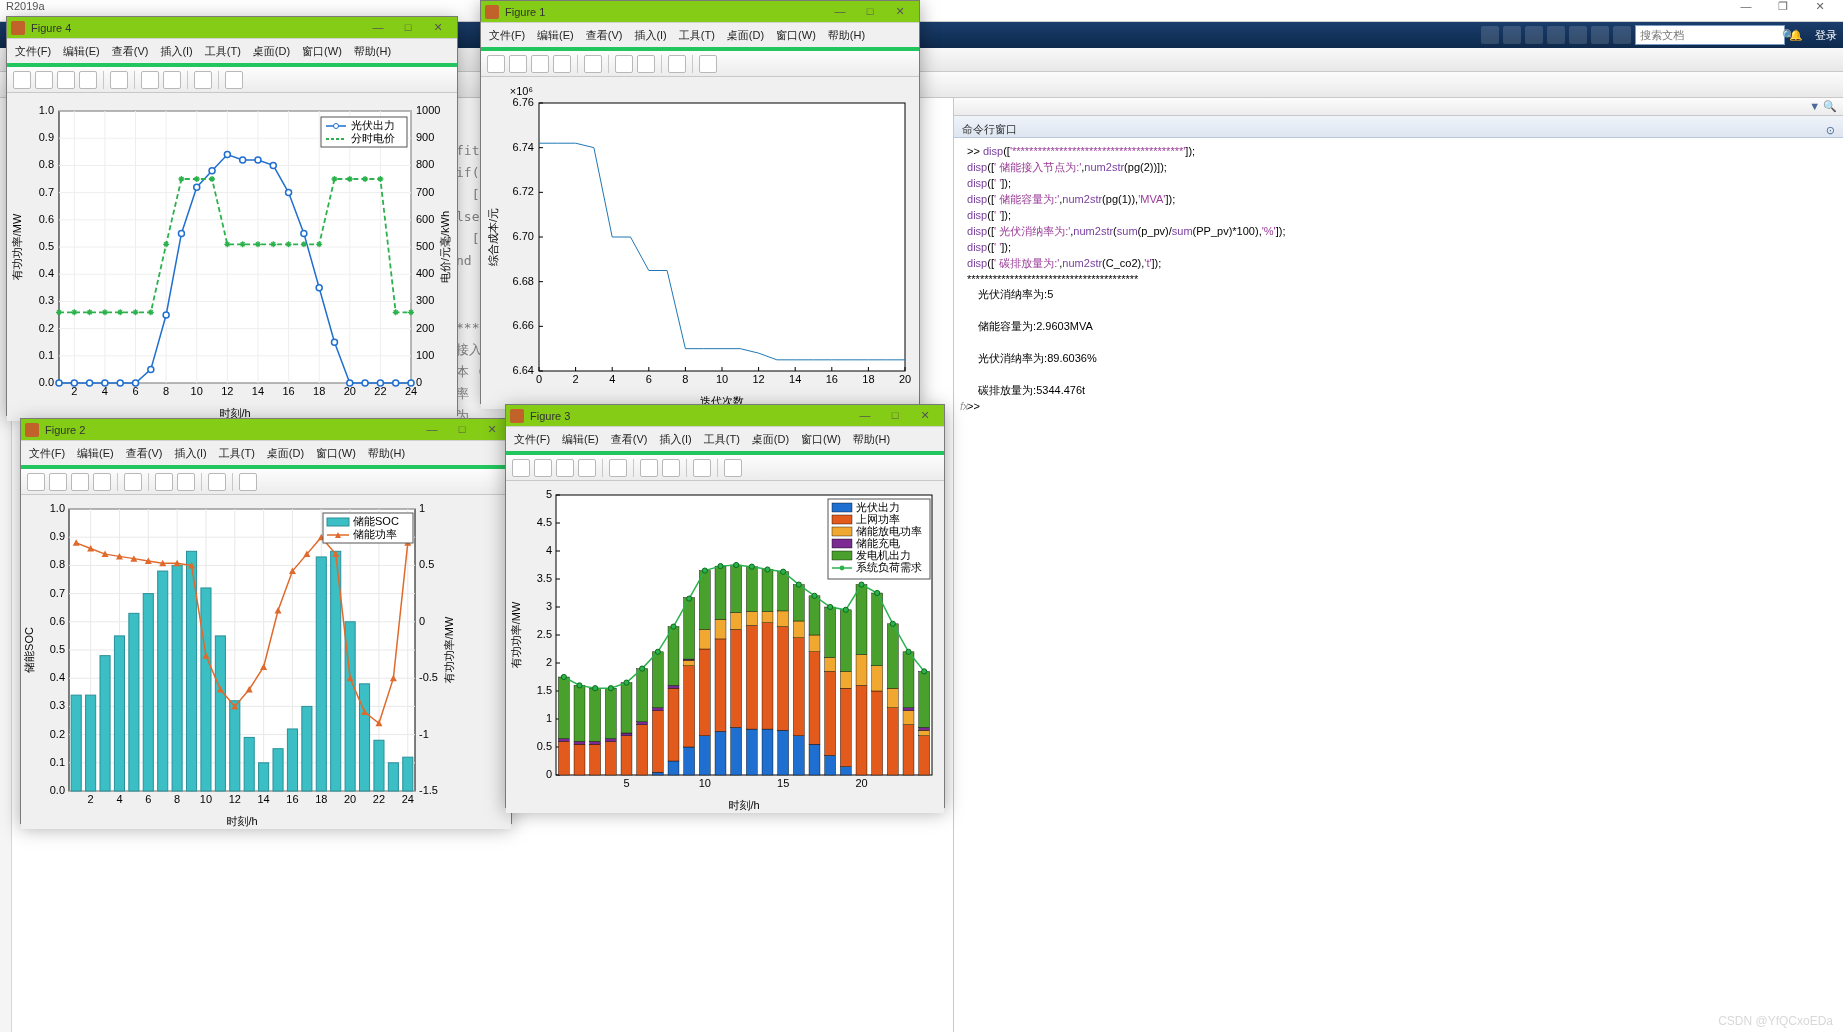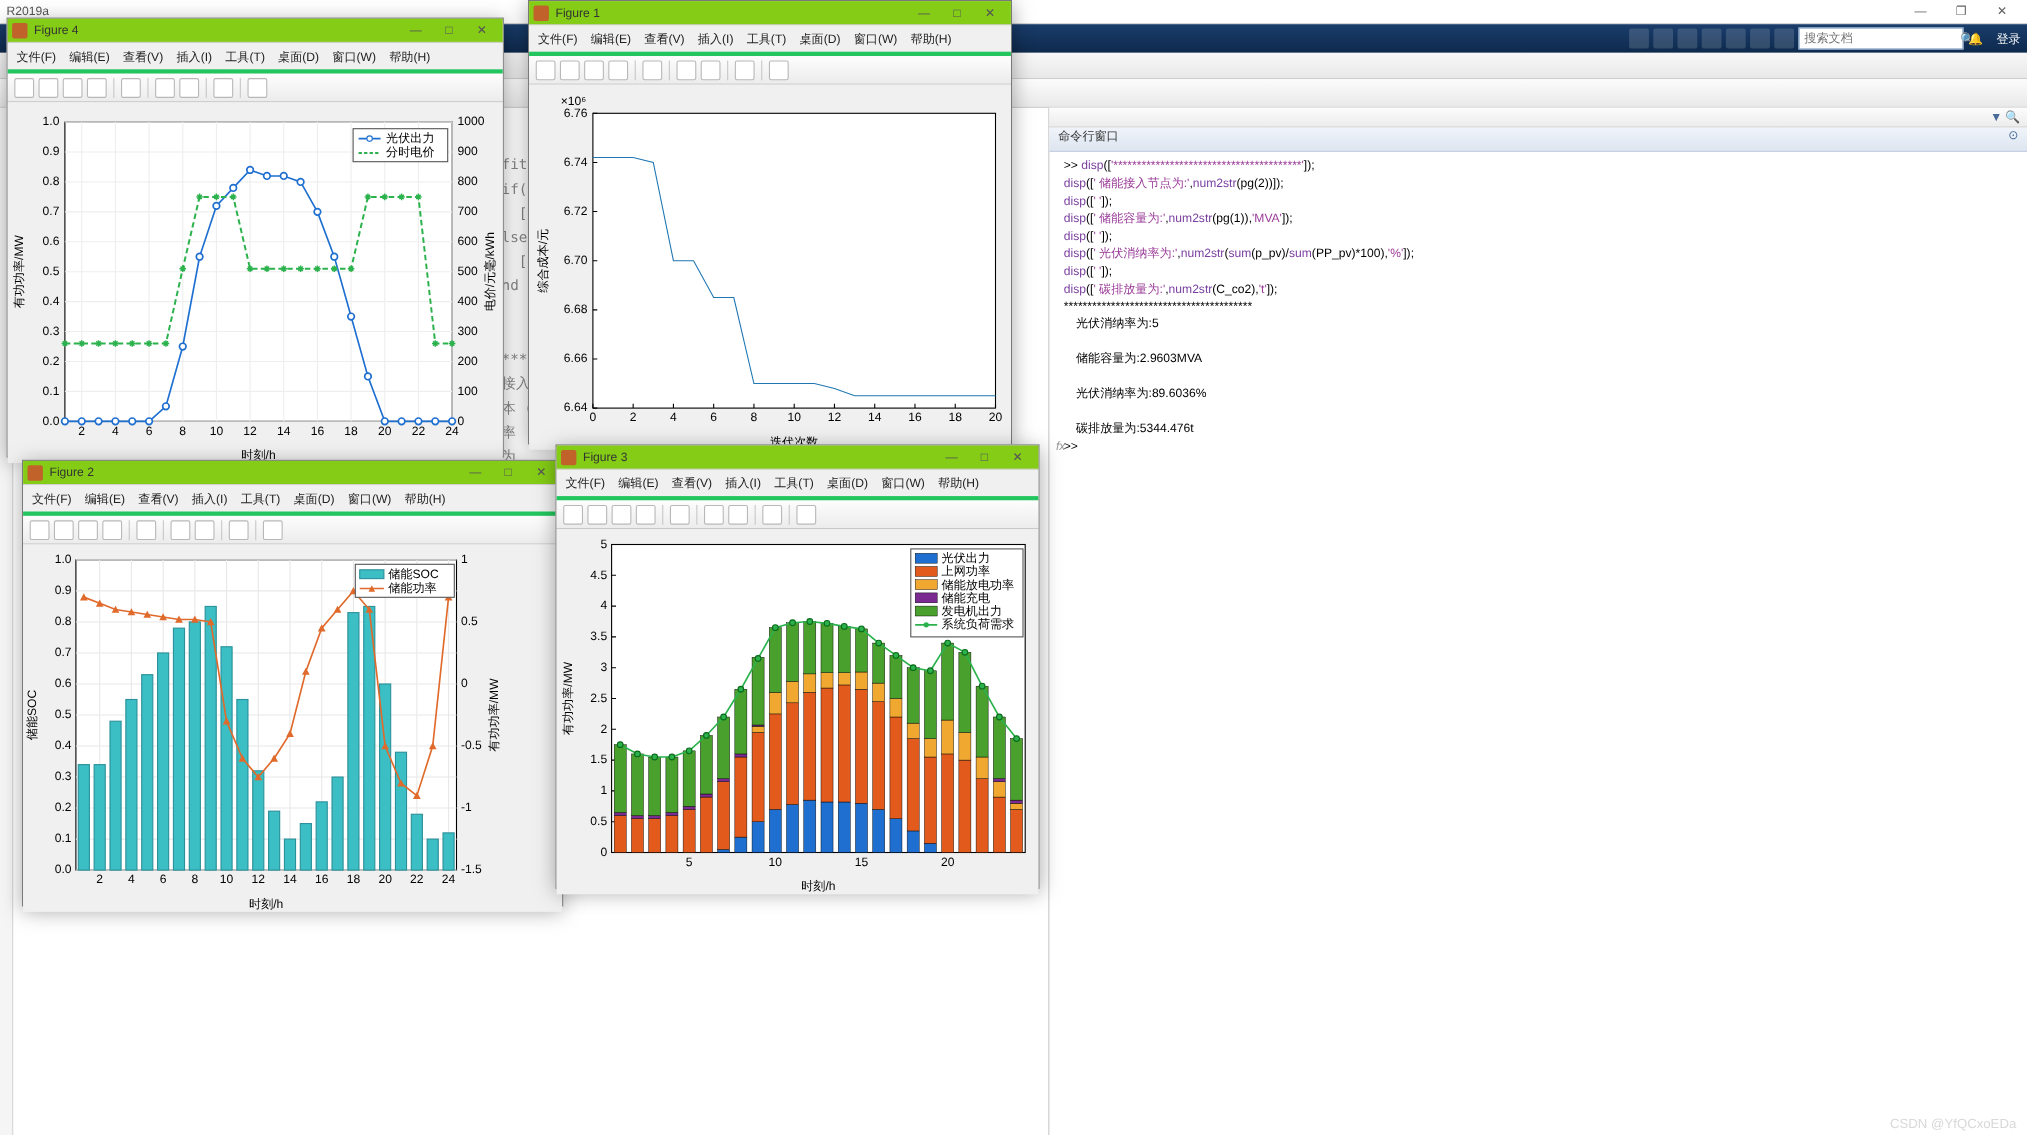--- a/index.html
+++ b/index.html
@@ -1,17 +1,17 @@
 <!DOCTYPE html>
 <html><head>
 <meta charset="utf-8">
 <style>
 *{box-sizing:border-box;margin:0;padding:0;font-family:"Microsoft YaHei",Arial,sans-serif;font-size:11px}
 body{background:#fff;position:relative;width:1843px;height:1032px;overflow:hidden}
-.main-titlebar{height:22px;background:#fff;border-bottom:1px solid #d0d0d0;display:flex;align-items:center;padding:0 6px;color:#555}
+.main-titlebar{height:22px;background:#fff;border-bottom:1px solid #d0d0d0;display:flex;padding:0 6px;color:#555}
 .main-titlebar .title{flex:1}
 .win-controls span{display:inline-block;width:34px;text-align:center;color:#666;cursor:pointer}
 .toolstrip{height:26px;background:linear-gradient(#1a3d6b,#0e2a4d);display:flex;align-items:center;justify-content:flex-end;padding:0 6px;gap:4px}
 .toolstrip .ico{width:18px;height:18px;background:rgba(255,255,255,.15);border-radius:2px}
 .search-box{background:#fff;border:1px solid #7a9bc4;height:20px;width:150px;display:flex;align-items:center;padding:0 4px}
 .search-box input{border:none;flex:1;font-size:11px;outline:none}
 .login{color:#fff;margin-left:8px}
 .tabstrip{height:24px;background:linear-gradient(#f8f8f8,#e8e8e8);border-bottom:1px solid #c9c9c9}
 .dockbar{height:26px;background:linear-gradient(#fcfcfc,#e9e9e9);border-bottom:1px solid #c8c8c8}
 
@@ -21,21 +21,21 @@
 .titlebar .ttl{flex:1;color:#333}
 .titlebar .wc span{display:inline-block;width:30px;text-align:center;color:#555;cursor:pointer}
 .menubar{height:22px;background:#f0f0f0;display:flex;align-items:center;gap:12px;padding:12px 8px;border-bottom:4px solid #22c55e;color:#222}
 .figtoolbar{height:26px;background:linear-gradient(#fdfdfd,#ececec);border-bottom:1px solid #c8c8c8;display:flex;align-items:center;gap:4px;padding:0 6px}
 .tbicon{width:18px;height:18px;background:#fff;border:1px solid #b8b8b8;border-radius:2px}
 .tbsep{width:1px;height:18px;background:#c8c8c8;margin:0 2px}
 .plot-area{position:relative;background:#f0f0f0}
 
 .cmd-panel{position:absolute;right:0;top:98px;bottom:0;width:890px;background:#fff;border-left:1px solid #c8c8c8}
 .cmd-panel .dropbar{height:18px;background:linear-gradient(#fcfcfc,#ececec);border-bottom:1px solid #c8c8c8;display:flex;justify-content:flex-end;align-items:center;padding:0 6px;color:#4a6b9a}
-.cmd-panel .hdr{height:22px;background:linear-gradient(#f0f4fa,#dde5f0);border-bottom:1px solid #b9c8dc;padding:0 8px;display:flex;align-items:flex-start;color:#333}
+.cmd-panel .hdr{height:22px;background:linear-gradient(#f0f4fa,#dde5f0);border-bottom:1px solid #b9c8dc;padding:0 8px;display:flex;align-items:flex-end;color:#333}
 .cmd-panel .hdr span{flex:1}
 .cmd-panel .body{padding:6px 10px;font-family:Consolas,monospace;font-size:13px;line-height:1.45;color:#000}
 .cmd-panel .body .ln{white-space:pre}
 .kw{color:#7a40a0}
 .str{color:#9a3b98}
 .out{margin-left:8px}
 .fx{position:absolute;left:6px;color:#999;font-style:italic}
 
 svg{display:block}
 .watermark{position:absolute;right:10px;bottom:4px;color:#d8d8d8;font-size:12px}

